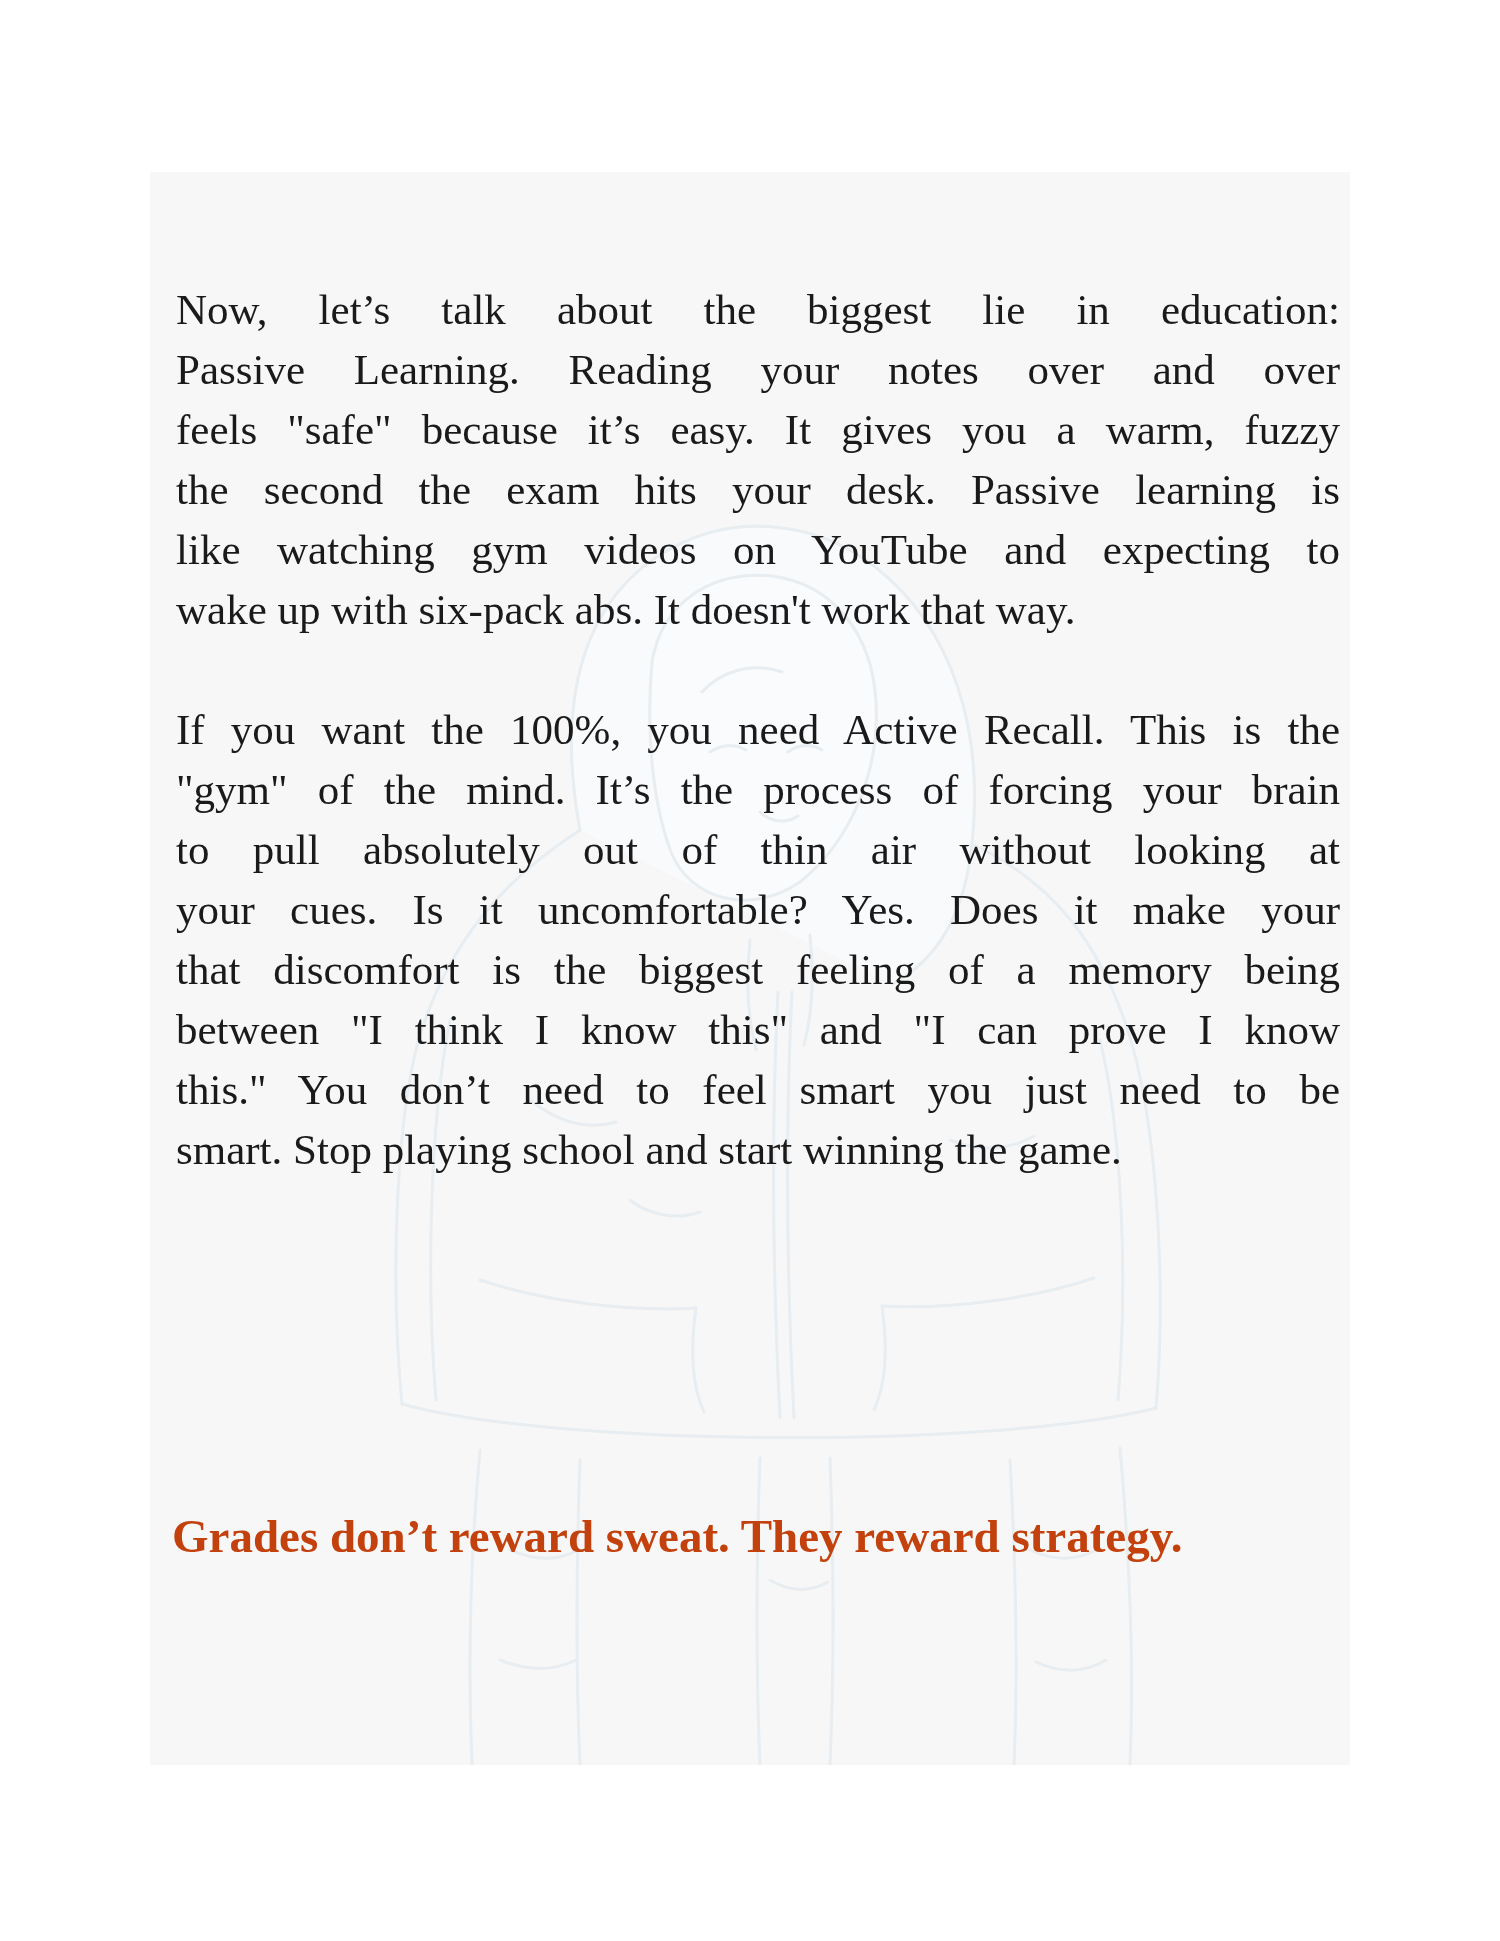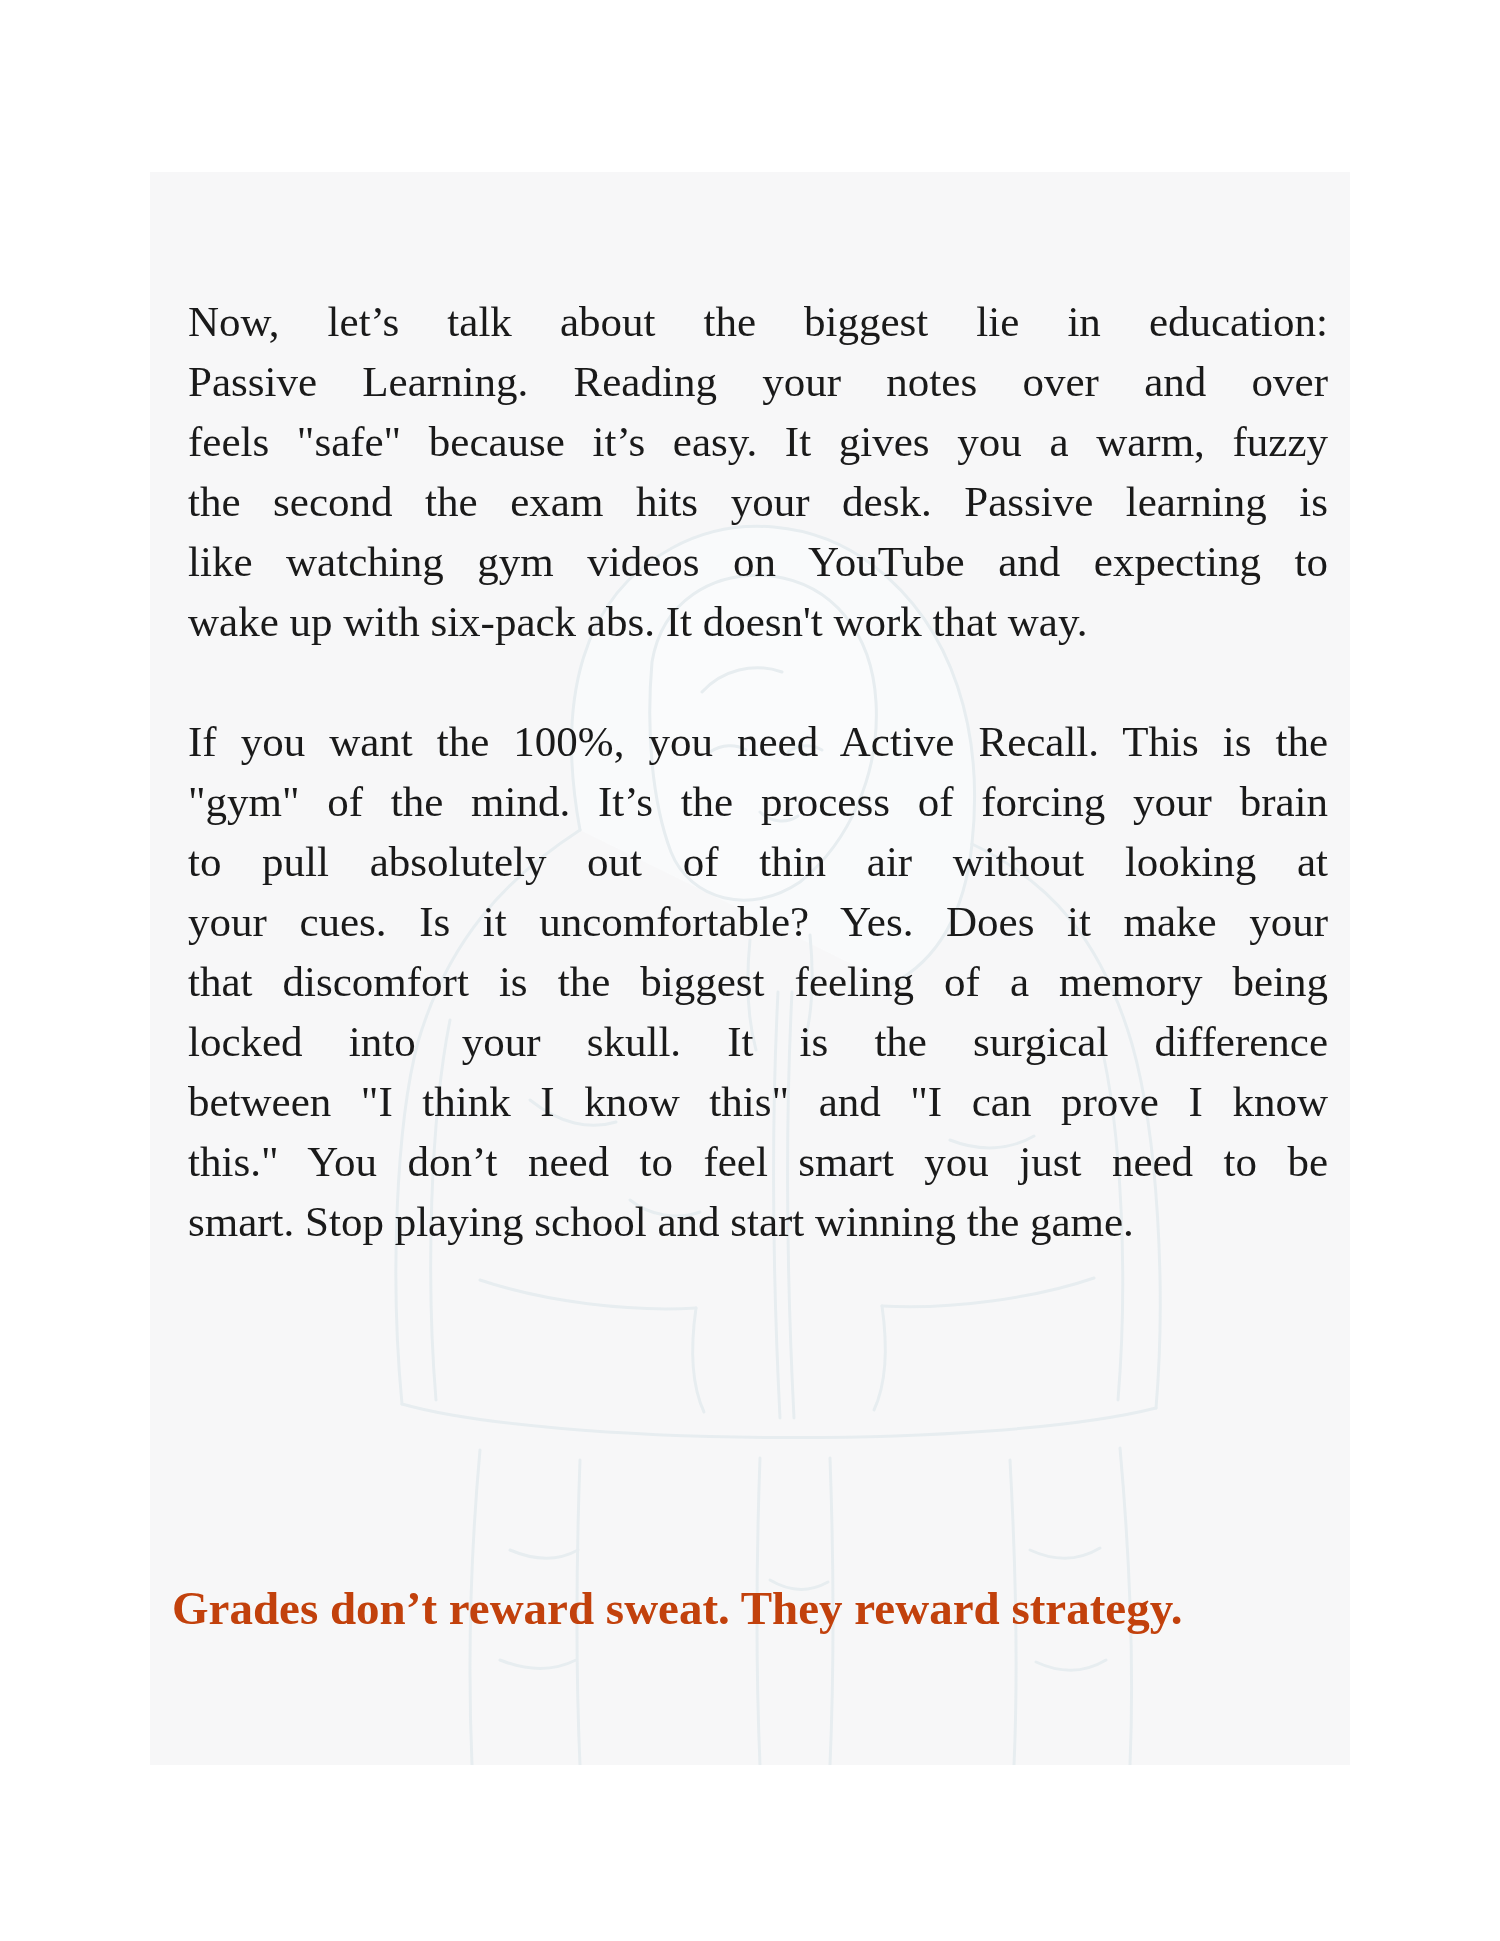--- a/index.html
+++ b/index.html
@@ -22,21 +22,21 @@
     left:180px;bottom:0;
     width:1040px;height:1365px;
     opacity:.6;
     pointer-events:none;
   }
   .textblock{
     position:relative;
     padding:104px 6px 0 22px;
     color:#1a1a1a;
   }
-  .paragraph{margin:16px;}
+  .paragraph{margin:4px;}
   .para-gap{margin-top:60px;}
   .line{
     font-size:43px;
     line-height:60px;
     text-align:justify;
     text-align-last:justify;
     white-space:normal;
     color:#1a1a1a;
   }
   .line.last{
@@ -115,21 +115,20 @@
         <div class="line">like watching gym videos on YouTube and expecting to</div>
         <div class="line last">wake up with six-pack abs. It doesn't work that way.</div>
       </div>
 
     <div class="paragraph para-gap">
         <div class="line">If you want the 100%, you need Active Recall. This is the</div>
         <div class="line">"gym" of the mind. It’s the process of forcing your brain</div>
         <div class="line">to pull absolutely out of thin air without looking at</div>
         <div class="line">your cues. Is it uncomfortable? Yes. Does it make your</div>
         <div class="line">that discomfort is the biggest feeling of a memory being</div>
-        <div class="line">locked into your skull. It is the surgical difference</div>
         <div class="line">between "I think I know this" and "I can prove I know</div>
         <div class="line">this." You don’t need to feel smart you just need to be</div>
         <div class="line last">smart. Stop playing school and start winning the game.</div>
       </div>
 
     <div class="closing">Grades don’t reward sweat. They reward strategy.</div>
   </div>
 </div>
 
 </body></html>

